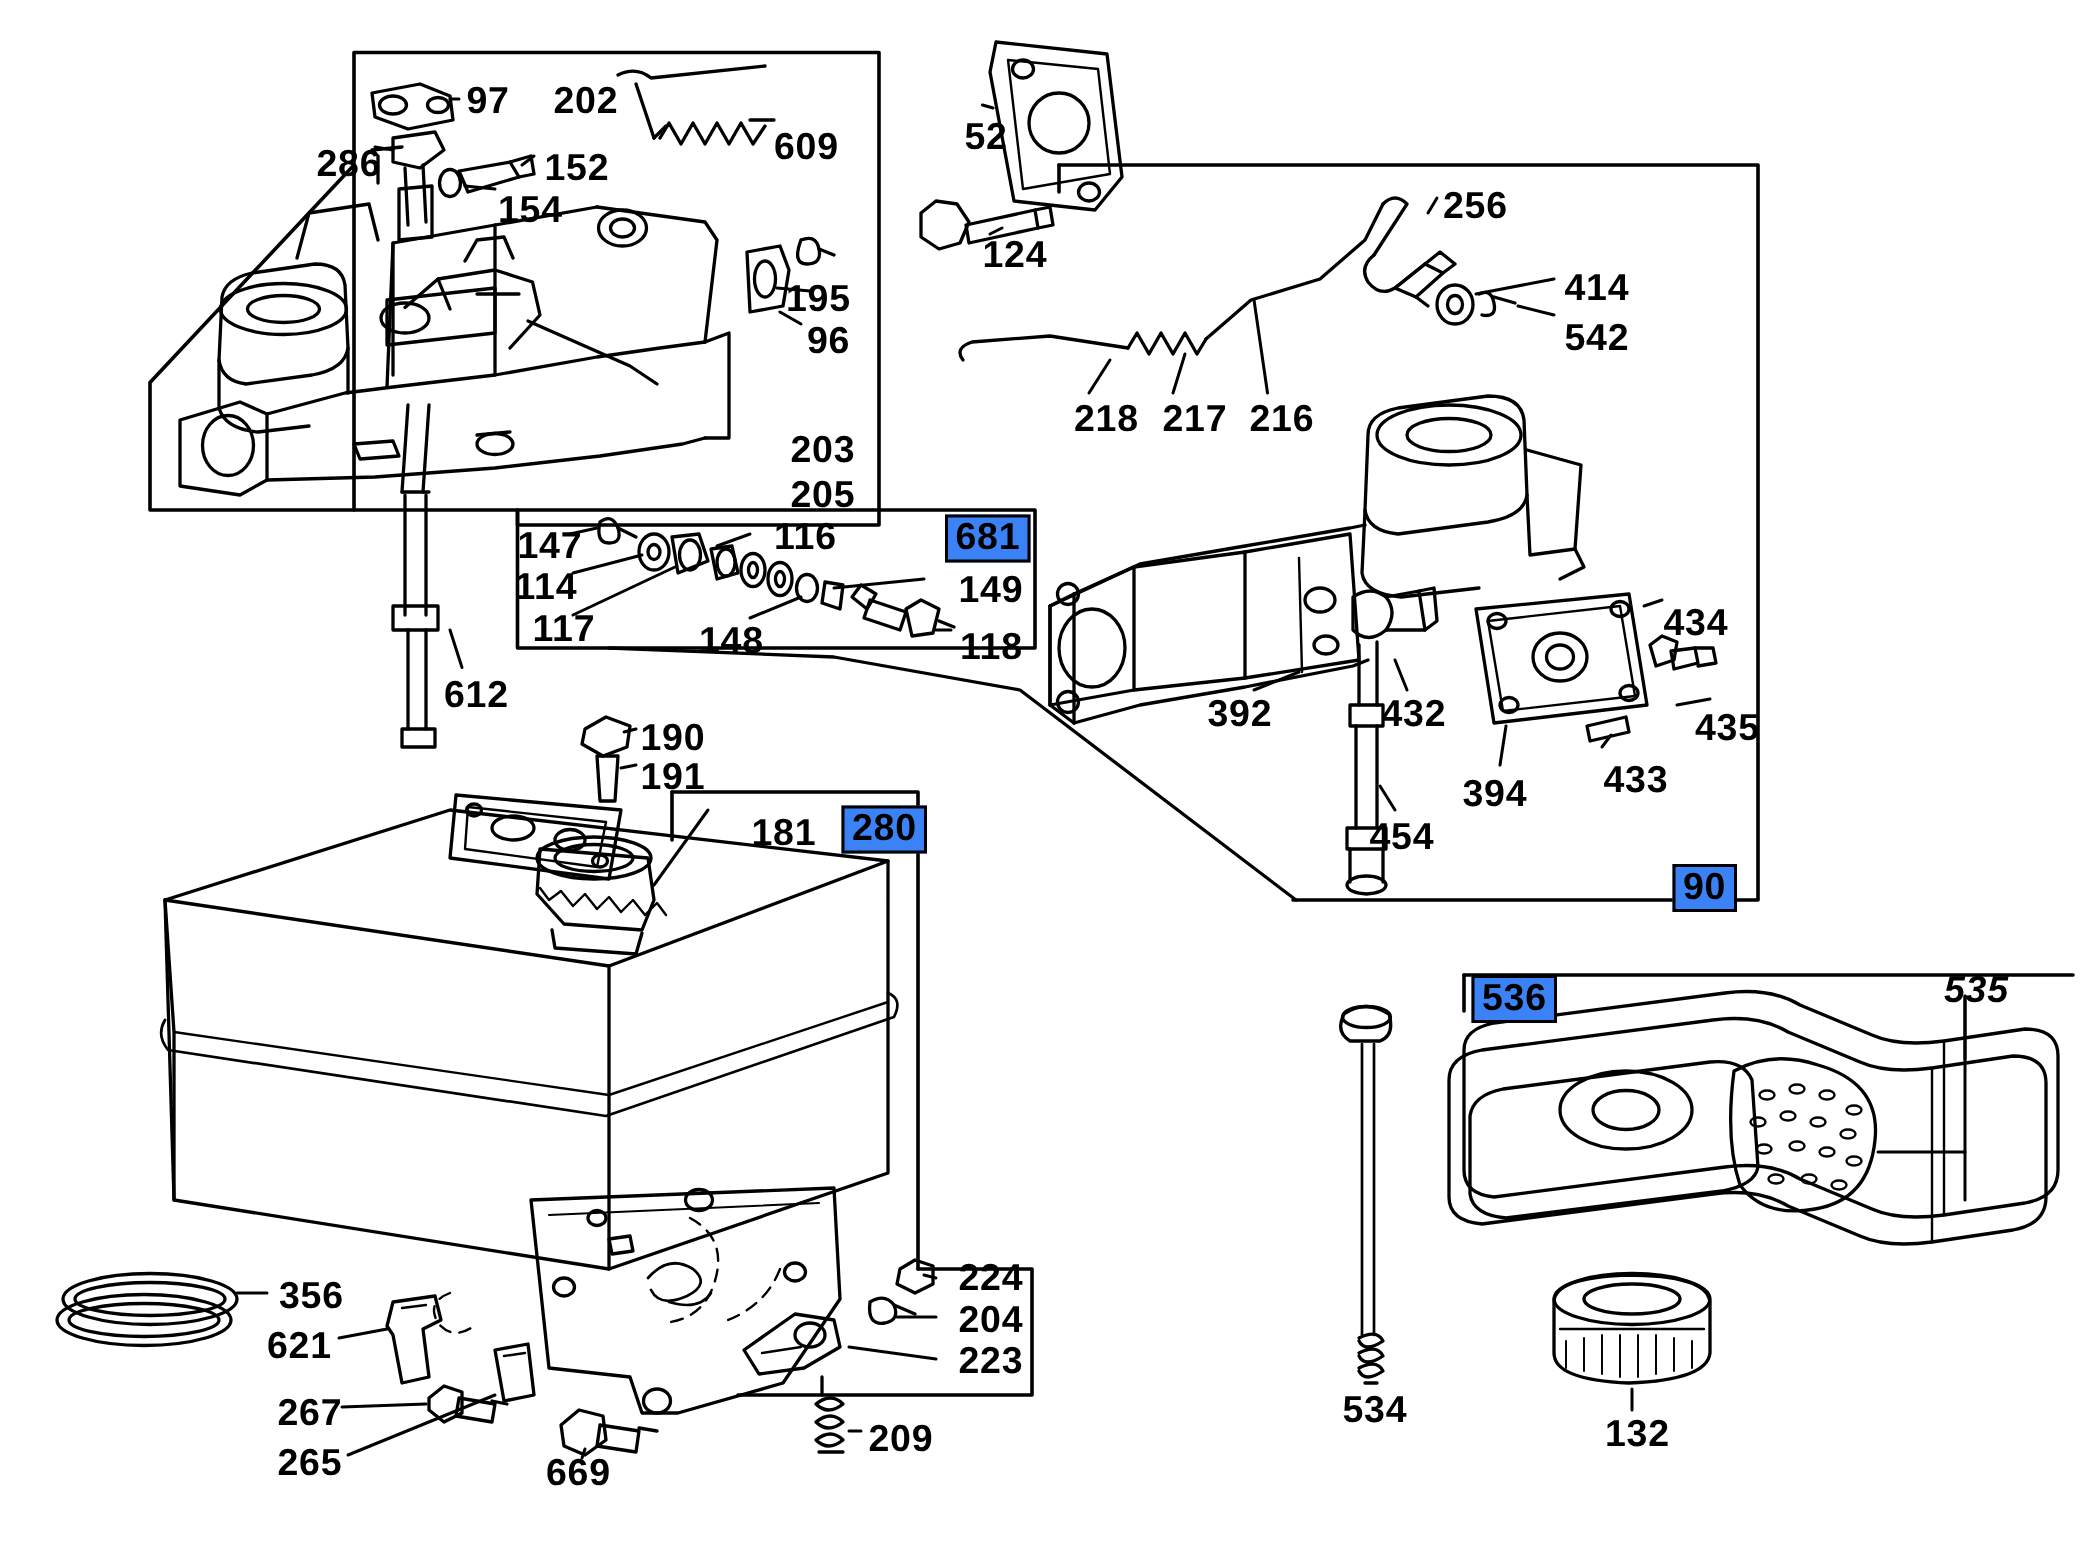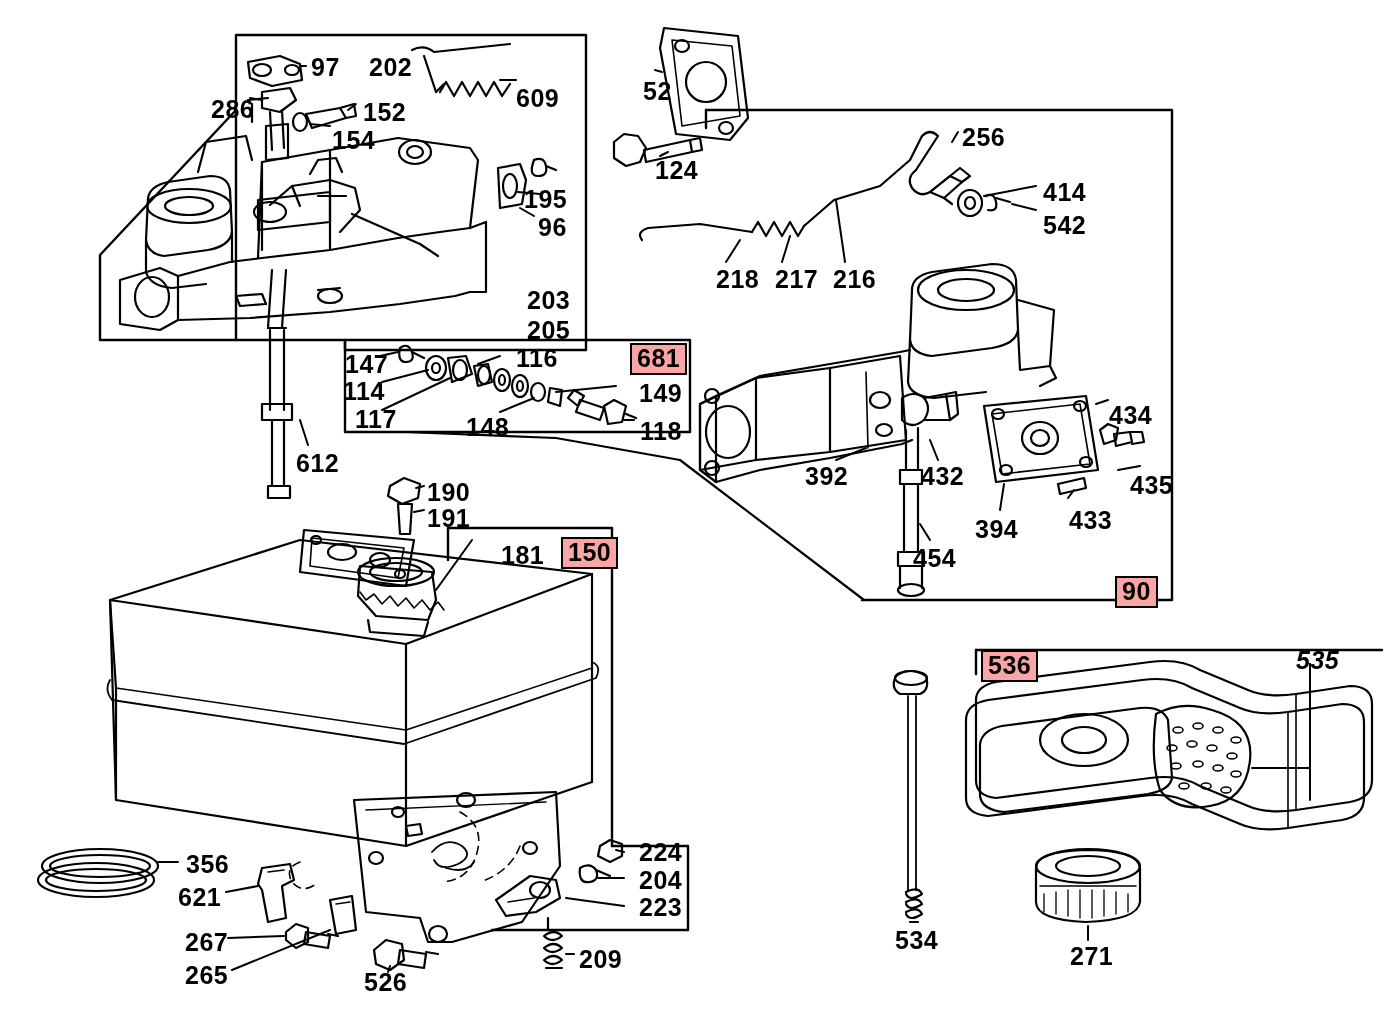--- a/index.html
+++ b/index.html
@@ -1,20 +1,20 @@
 <!DOCTYPE html>
 <html><head>
 <meta charset="utf-8">
 <style>
   html,body{margin:0;padding:0;background:#ffffff;}
   body{width:1397px;height:1035px;position:relative;font-family:"Liberation Sans",sans-serif;overflow:hidden;}
   #sheet{position:absolute;left:0;top:0;width:1166px;height:1035px;}
   .lbl{position:absolute;font-family:"Liberation Sans",sans-serif;font-weight:bold;color:#000;white-space:nowrap;line-height:1;}
   .lbl.n{font-size:25px;letter-spacing:.5px;}
-  .boxed{border:2px solid #000;padding:1px 5px 2px 5px;background:#fca5a5;}
+  .boxed{border:2px solid #000;padding:1px 5px 2px 5px;background:#3b82f6;}
   svg{display:block;}
 </style>
 </head>
 <body>
 
 <div id="sheet">
 
 <svg width="1397" height="1035" viewBox="0 0 1397 1035">
   <g stroke="#000" fill="none" stroke-width="2.2" stroke-linejoin="round" stroke-linecap="round">
 
@@ -373,28 +373,28 @@
 <div class="lbl n" style="left:805px;top:464px;">392</div>
 <div class="lbl n" style="left:921px;top:464px;">432</div>
 <div class="lbl n" style="left:1130px;top:473px;">435</div>
 <div class="lbl n" style="left:975px;top:517px;">394</div>
 <div class="lbl n" style="left:1069px;top:508px;text-align:center;">433</div>
 <div class="lbl n" style="left:913px;top:546px;">454</div>
 <div class="lbl n boxed" style="left:1115px;top:576px;">90</div>
 <div class="lbl n" style="left:427px;top:480px;text-align:center;">190</div>
 <div class="lbl n" style="left:427px;top:506px;">191</div>
 <div class="lbl n" style="left:501px;top:543px;">181</div>
-<div class="lbl n boxed" style="left:561px;top:537px;">150</div>
+<div class="lbl n boxed" style="left:561px;top:537px;">280</div>
 <div class="lbl n boxed" style="left:981px;top:650px;">536</div>
 <div class="lbl n" style="left:1296px;top:648px;font-style:italic;">535</div>
 <div class="lbl n" style="left:186px;top:852px;">356</div>
 <div class="lbl n" style="left:178px;top:885px;">621</div>
 <div class="lbl n" style="left:639px;top:840px;">224</div>
 <div class="lbl n" style="left:639px;top:868px;">204</div>
 <div class="lbl n" style="left:639px;top:895px;">223</div>
 <div class="lbl n" style="left:185px;top:930px;">267</div>
 <div class="lbl n" style="left:185px;top:963px;">265</div>
 <div class="lbl n" style="left:579px;top:947px;">209</div>
-<div class="lbl n" style="left:364px;top:970px;">526</div>
+<div class="lbl n" style="left:364px;top:970px;">669</div>
 <div class="lbl n" style="left:895px;top:928px;">534</div>
-<div class="lbl n" style="left:1070px;top:944px;">271</div>
+<div class="lbl n" style="left:1070px;top:944px;">132</div>
 
 </div>
 
 </body></html>

